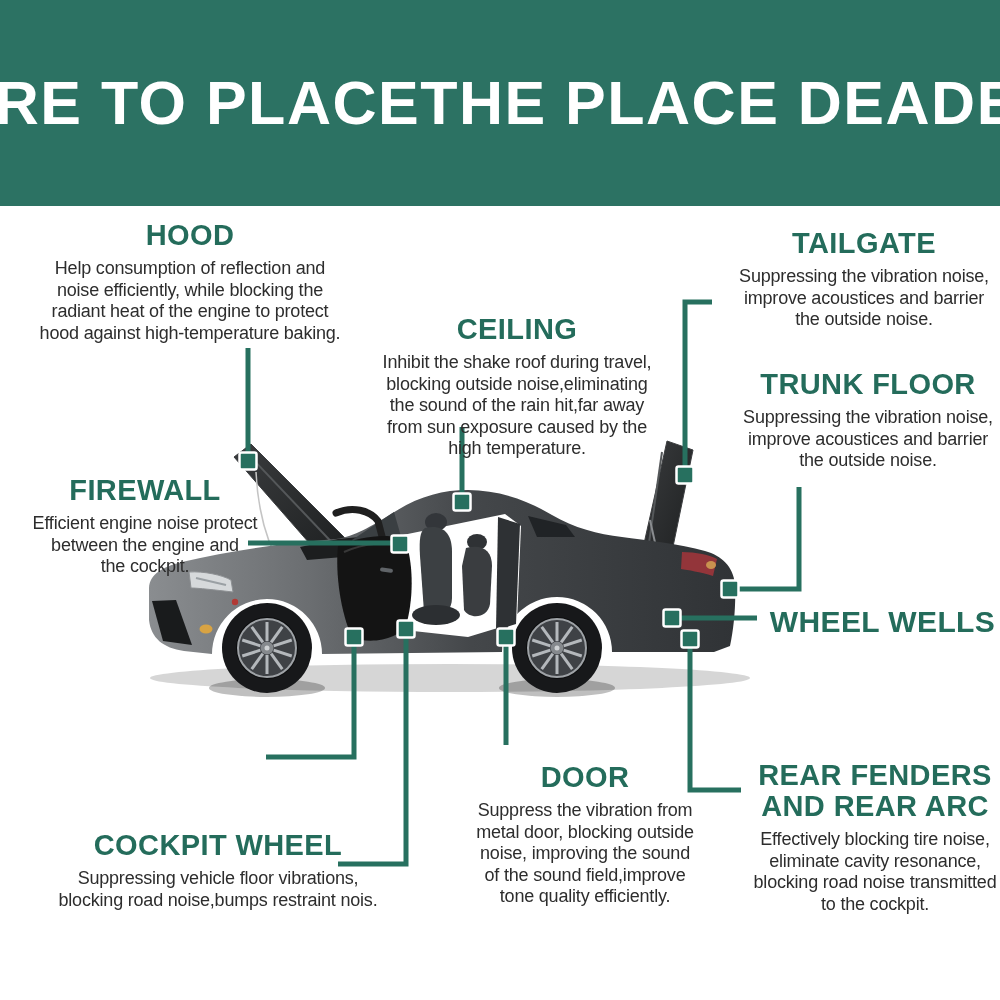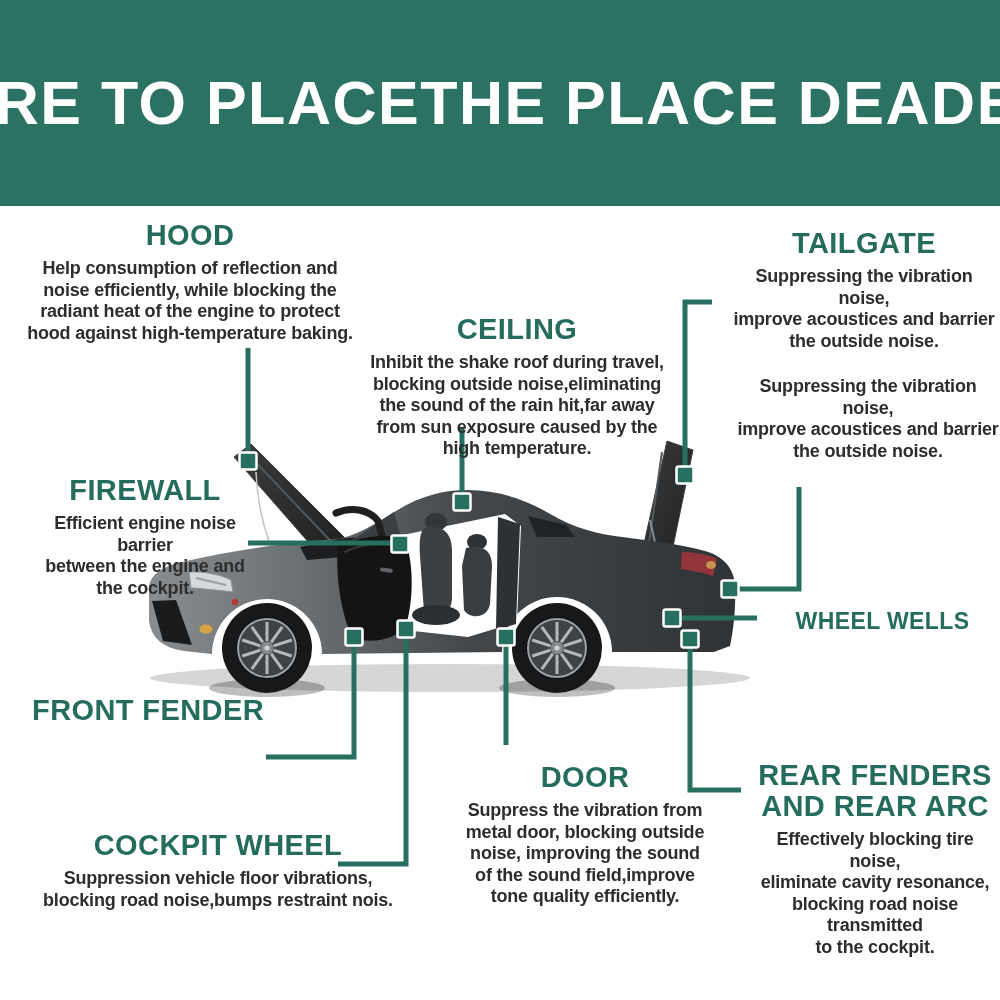--- a/index.html
+++ b/index.html
@@ -22,23 +22,23 @@
   .banner-line{
     color:#ffffff;font-weight:800;font-size:61px;line-height:70px;
     letter-spacing:1.5px;text-align:center;white-space:nowrap;
   }
   .diagram-svg{position:absolute;left:0;top:0;width:1000px;height:1000px;}
   .section{position:absolute;z-index:5;text-align:center;}
   .section-title{
     margin:0;color:var(--teal);font-weight:800;font-size:29px;line-height:31px;
     letter-spacing:.4px;white-space:pre-line;
   }
-  .section-title.big{font-size:23px;line-height:35px;}
+  .section-title.big{font-size:30px;line-height:35px;}
   .section-body{
-    margin:7px 0 0 0;color:var(--body-text);font-weight:700;font-size:18px;
+    margin:7px 0 0 0;color:var(--body-text);font-weight:400;font-size:18px;
     line-height:21.5px;letter-spacing:-0.2px;white-space:pre-line;
   }
   .cline{fill:none;stroke:var(--connector);stroke-width:5;}
   .cmark{fill:var(--connector);stroke:#ffffff;stroke-width:2.5;}
 </style>
 </head>
 <body>
 
 <div class="canvas">
 
@@ -230,43 +230,43 @@
   </section>
 
   <section class="section" style="left:729px;top:228px;width:270px;">
     <h2 class="section-title">TAILGATE</h2>
     <p class="section-body">Suppressing the vibration noise,
 improve acoustices and barrier
 the outside noise.</p>
   </section>
 
   <section class="section" style="left:736px;top:369px;width:264px;">
+    <h2 class="section-title">TRUNK FLOOR</h2>
     <p class="section-body">Suppressing the vibration noise,
 improve acoustices and barrier
 the outside noise.</p>
   </section>
 
   <section class="section" style="left:25px;top:475px;width:240px;">
     <h2 class="section-title">FIREWALL</h2>
-    <p class="section-body">Efficient engine noise barrier
+    <p class="section-body">Efficient engine noise protect
 between the engine and
 the cockpit.</p>
   </section>
 
   <section class="section" style="left:765px;top:604px;width:235px;">
     <h2 class="section-title big">WHEEL WELLS</h2>
   </section>
 
   <section class="section" style="left:8px;top:695px;width:280px;">
-    <h2 class="section-title">FRONT FENDER</h2>
   </section>
 
   <section class="section" style="left:38px;top:830px;width:360px;">
     <h2 class="section-title">COCKPIT WHEEL</h2>
-    <p class="section-body">Suppression vehicle floor vibrations,
+    <p class="section-body">Suppressing vehicle floor vibrations,
 blocking road noise,bumps restraint nois.</p>
   </section>
 
   <section class="section" style="left:460px;top:762px;width:250px;">
     <h2 class="section-title">DOOR</h2>
     <p class="section-body">Suppress the vibration from
 metal door, blocking outside
 noise, improving the sound
 of the sound field,improve
 tone quality efficiently.</p>

